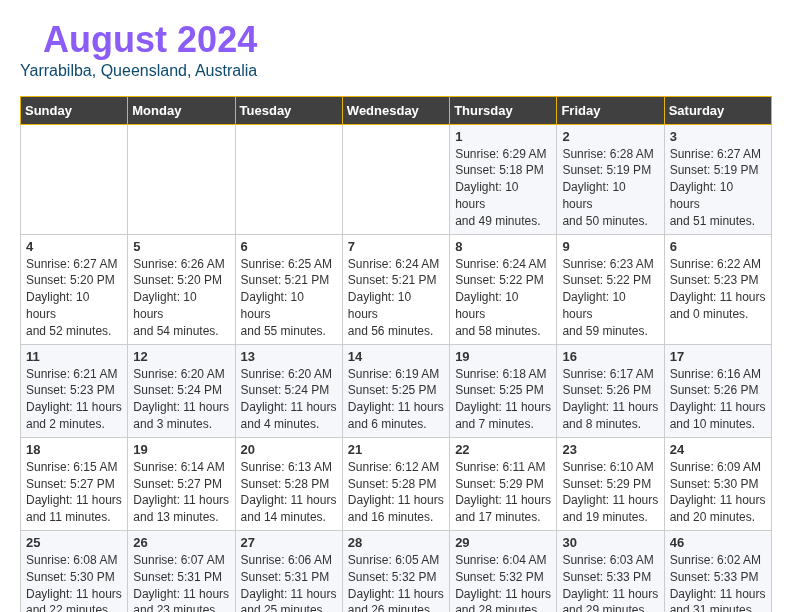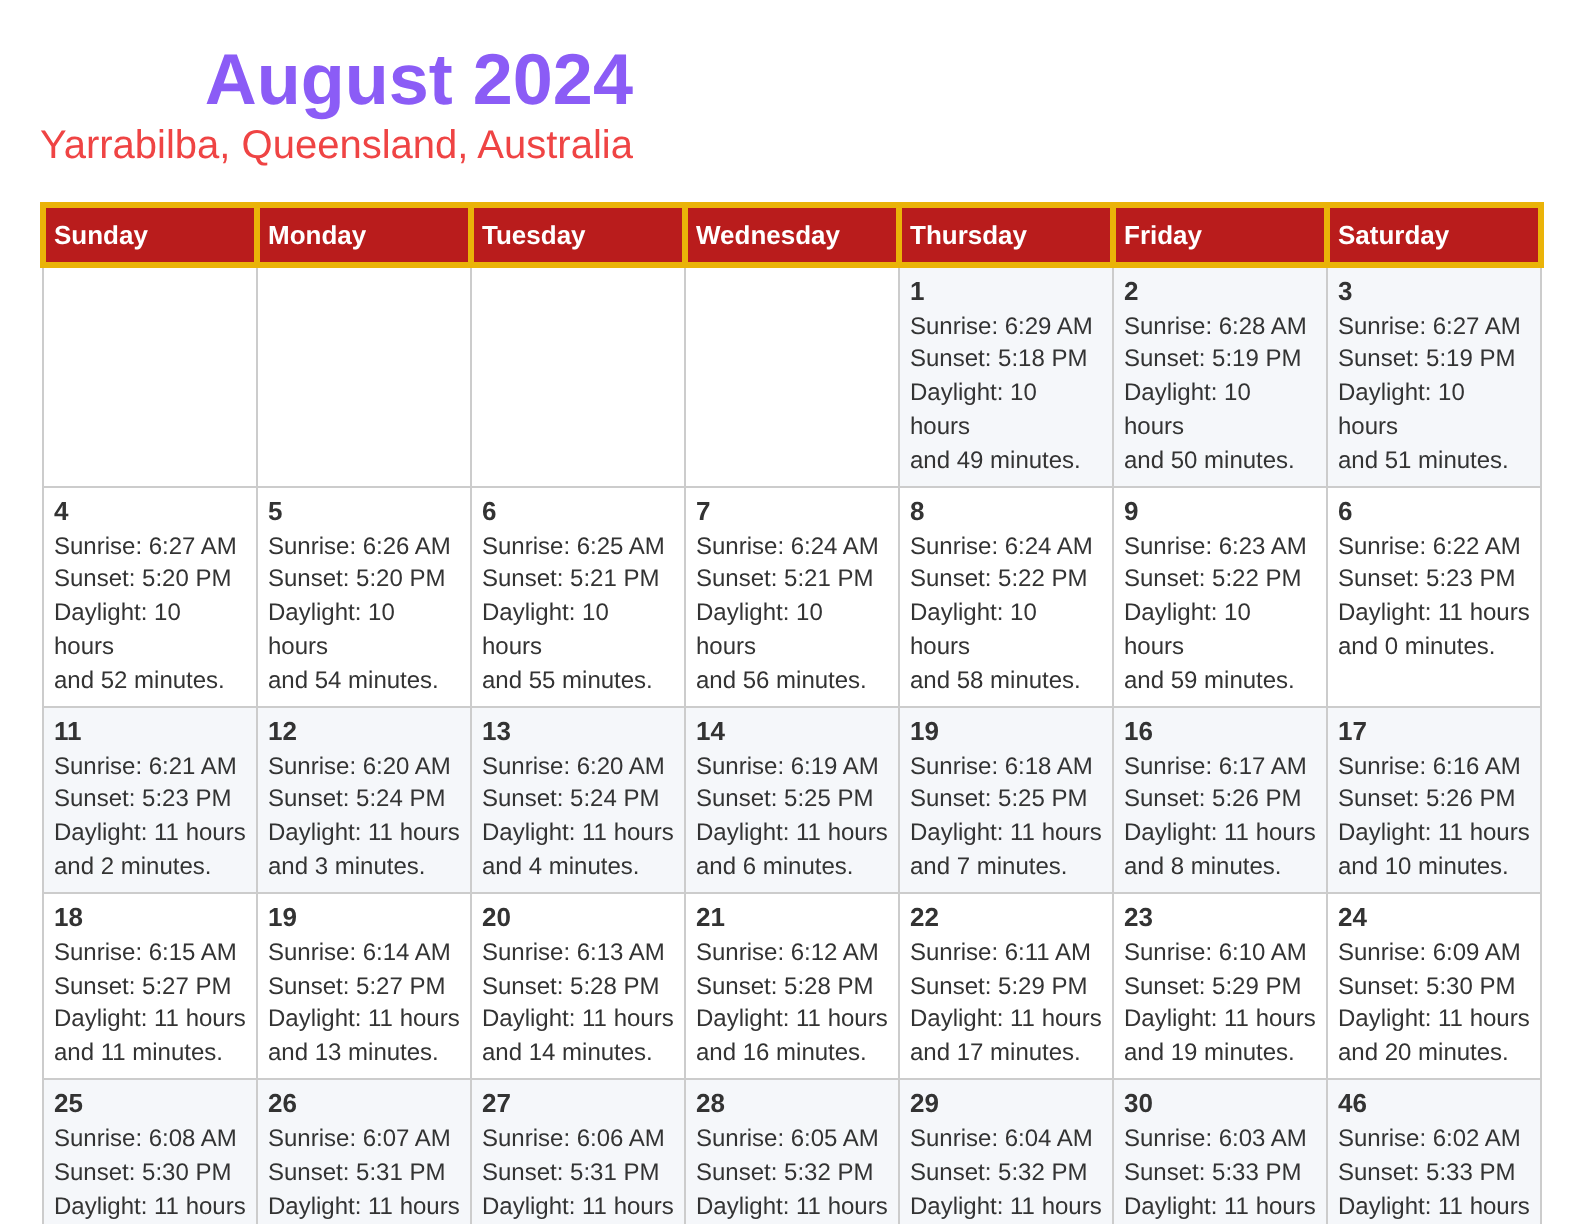--- a/index.html
+++ b/index.html
@@ -35,37 +35,37 @@
     .title-block {
       text-align: right;
     }
     .calendar-title {
       font-size: 36px;
       font-weight: bold;
       color: #8b5cf6;
       line-height: 1.1;
     }
     .calendar-subtitle {
-      font-size: 20px;
-      color: #ef4444;
+      font-size: 16px;
+      color: #0c4a6e;
       margin-top: 2px;
     }
     table {
       width: 100%;
       border-collapse: collapse;
       font-size: 11px;
     }
     thead tr th {
-      background-color: #b91c1c;
+      background-color: #404040;
       color: #fff;
       padding: 6px 4px;
       text-align: left;
       font-size: 13px;
       font-weight: bold;
-      border: 3px solid #eab308;
+      border: 1px solid #eab308;
     }
     tbody tr td {
       border: 1px solid #ccc;
       vertical-align: top;
       padding: 4px 5px;
       width: 14.28%;
       height: 90px;
       background: #fff;
     }
     tbody tr:nth-child(odd) td {

